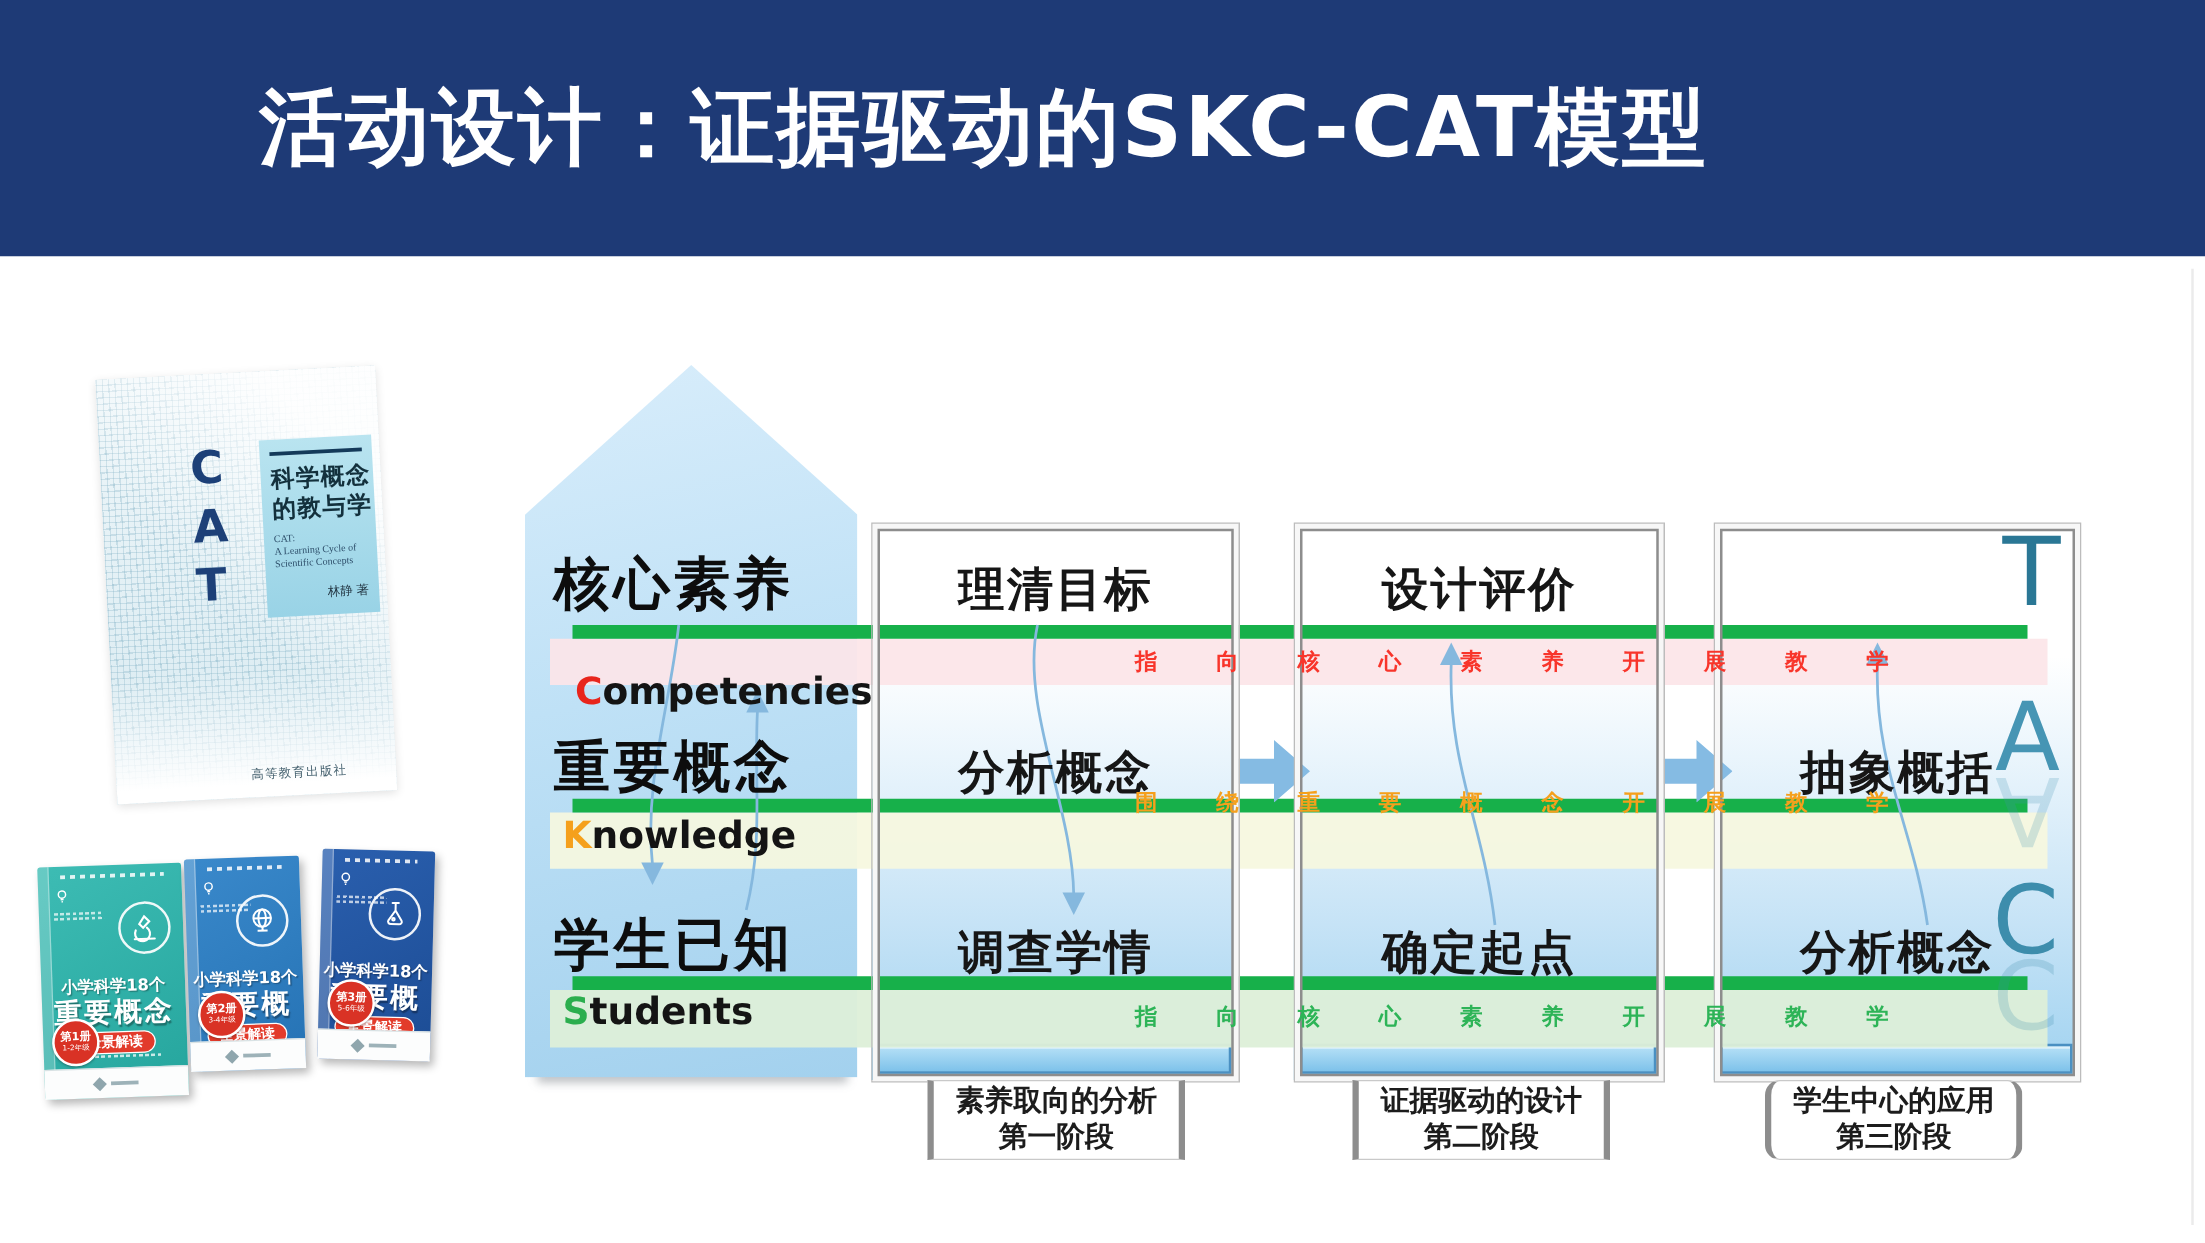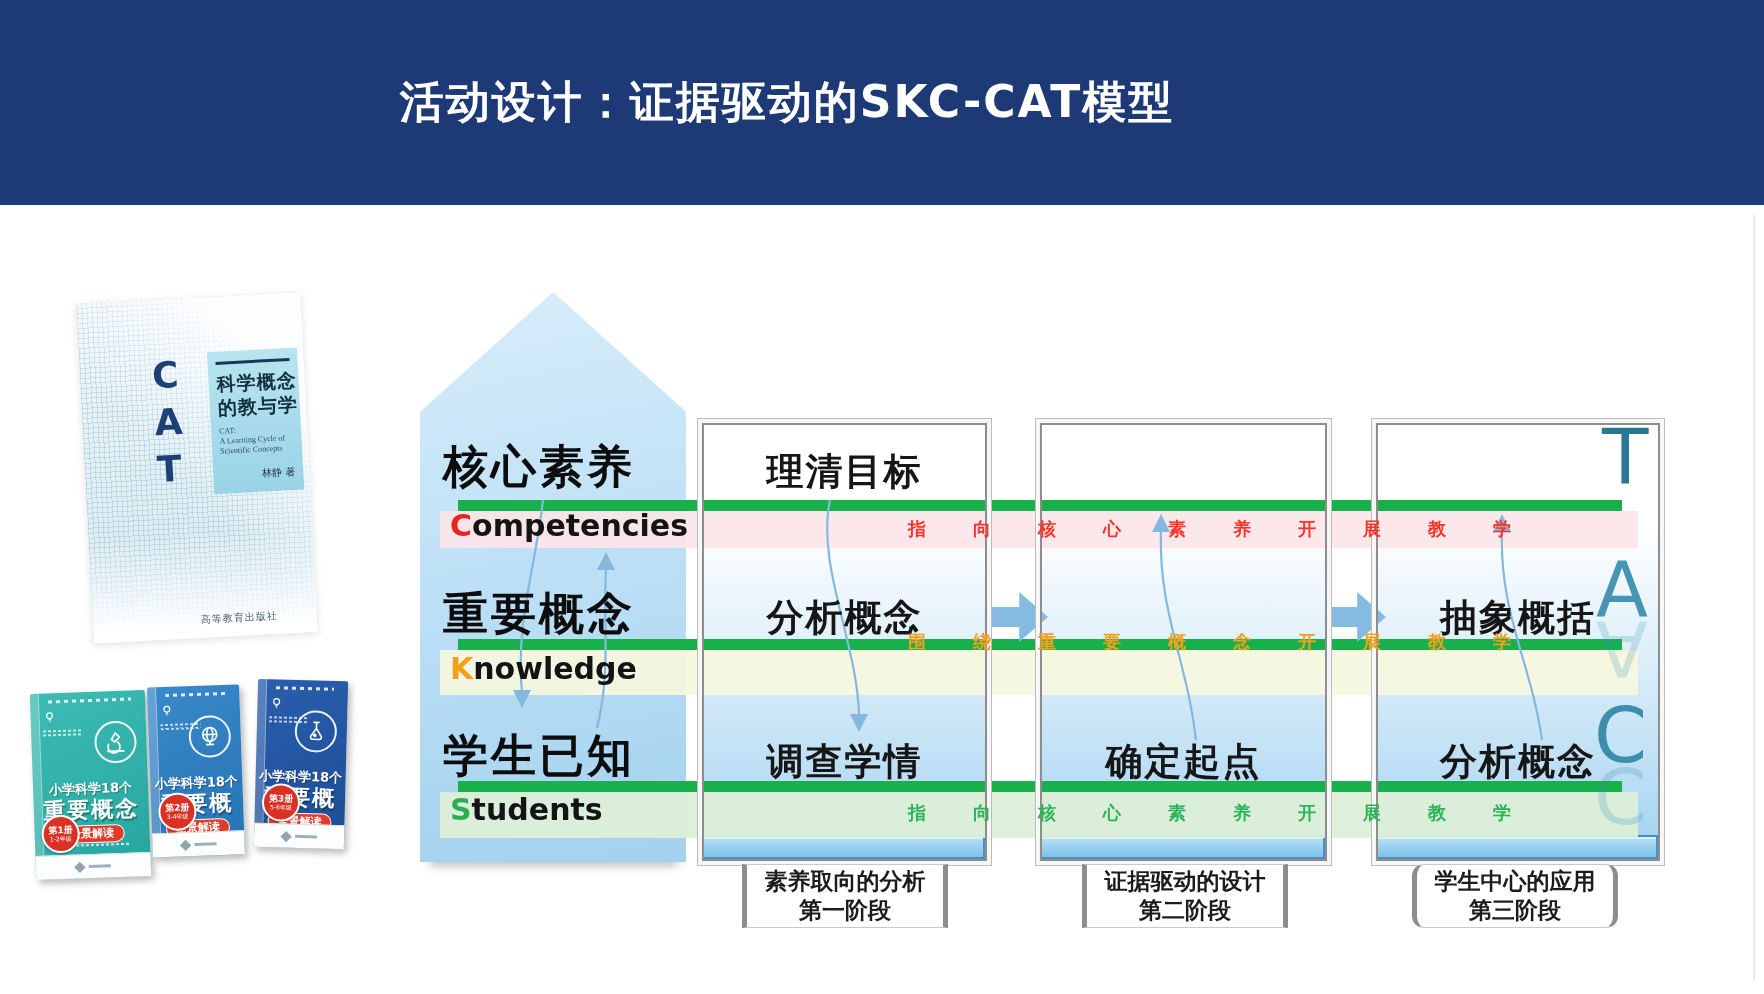--- a/index.html
+++ b/index.html
@@ -1,20 +1,20 @@
 <!DOCTYPE html>
 <html><head>
 <meta charset="utf-8">
 <style>
   html,body{margin:0;padding:0;background:#fff;}
   body{width:1764px;height:994px;overflow:hidden;font-family:"DejaVu Sans",sans-serif;position:relative;}
 
   
   .banner{position:absolute;left:0;top:0;width:1764px;height:205px;background:#1e3a76;display:flex;align-items:center;justify-content:center;}
-  .banner h1{margin:0 190px 0 0;color:#ffffff;font-size:44px;font-weight:800;letter-spacing:2px;white-space:nowrap;}
+  .banner h1{margin:0 190px 0 0;color:#ffffff;font-size:67px;font-weight:800;letter-spacing:2px;white-space:nowrap;}
 
   
   .book-main{position:absolute;left:85px;top:298px;width:224px;height:340px;transform:rotate(-3deg);
     background:
       linear-gradient(to bottom, rgba(255,255,255,0) 70%, #ffffff 97%),
       linear-gradient(48deg, rgba(255,255,255,0) 45%, rgba(255,255,255,.92) 82%),
       repeating-linear-gradient(0deg, rgba(116,168,190,.28) 0 1px, transparent 1px 5px),
       repeating-linear-gradient(90deg, rgba(116,168,190,.28) 0 1px, transparent 1px 5px),
       linear-gradient(#eef6f9,#d8eaf1);
     box-shadow:0 2px 8px rgba(0,0,0,.12);}
@@ -272,29 +272,30 @@
       <path d="M1493 532 L1511 532 L1502 514 Z"></path>
     </g>
   </svg>
 
   <div class="col-frame cf1">
     <div class="step st2">分析概念</div>
     <div class="step st1">理清目标</div>
     <div class="step st3">调查学情</div>
   </div>
   <div class="col-frame cf2">
+    <div class="step st1">设计评价</div>
     <div class="step st3">确定起点</div>
   </div>
   <div class="col-frame cf3">
     <div class="step st2">抽象概括</div>
     <div class="step st3">分析概念</div>
   </div>
 
   <div class="cn-label" style="top:437px;">核心素养</div>
-  <div class="en-label" style="top:508px;"><span class="ini-c">C</span><span>ompetencies</span></div>
+  <div class="en-label" style="top:536px;margin-left:10px;"><span class="ini-c">C</span><span>ompetencies</span></div>
   <div class="cn-label" style="top:584px;">重要概念</div>
   <div class="en-label" style="top:651px;"><span class="ini-k">K</span><span>nowledge</span></div>
   <div class="cn-label" style="top:726px;">学生已知</div>
   <div class="en-label" style="top:792px;"><span class="ini-s">S</span><span>tudents</span></div>
 
   <div class="band-text bt1">指向核心素养开展教学</div>
   <div class="band-text bt2">围绕重要概念开展教学</div>
   <div class="band-text bt3">指向核心素养开展教学</div>
 
   <div class="tac tacT">

